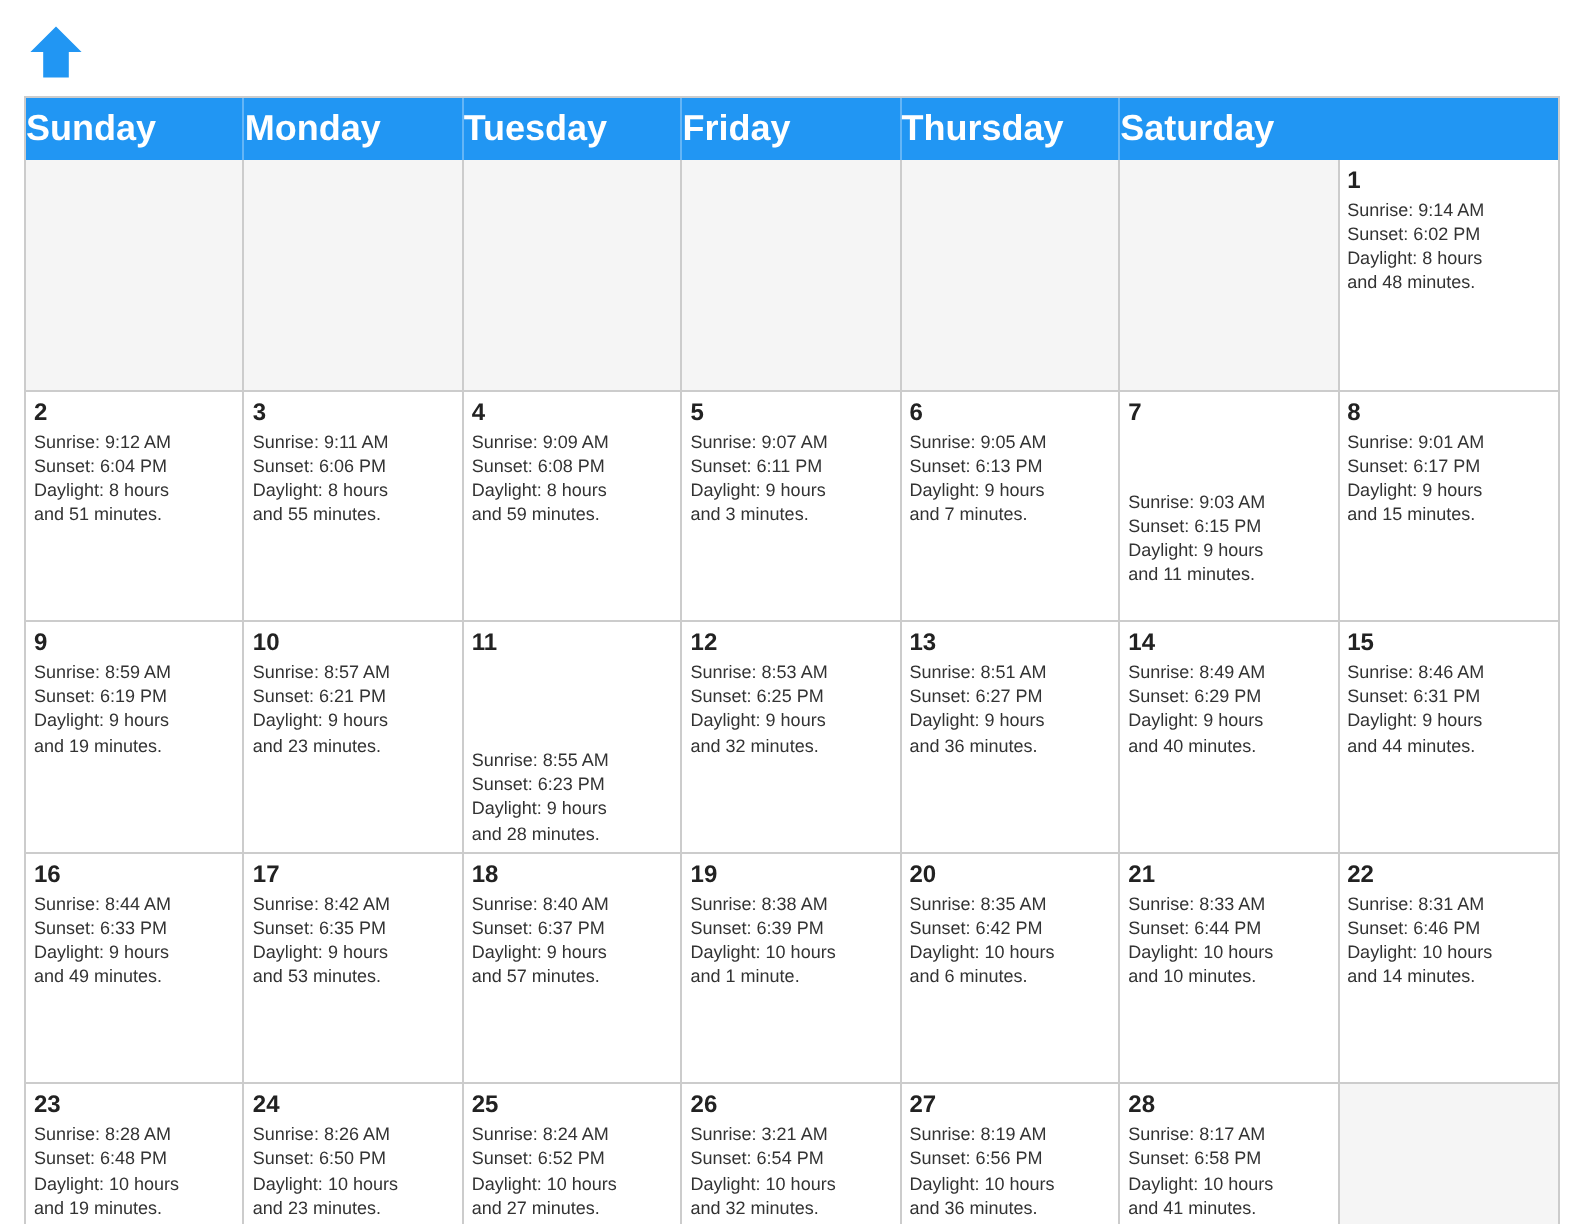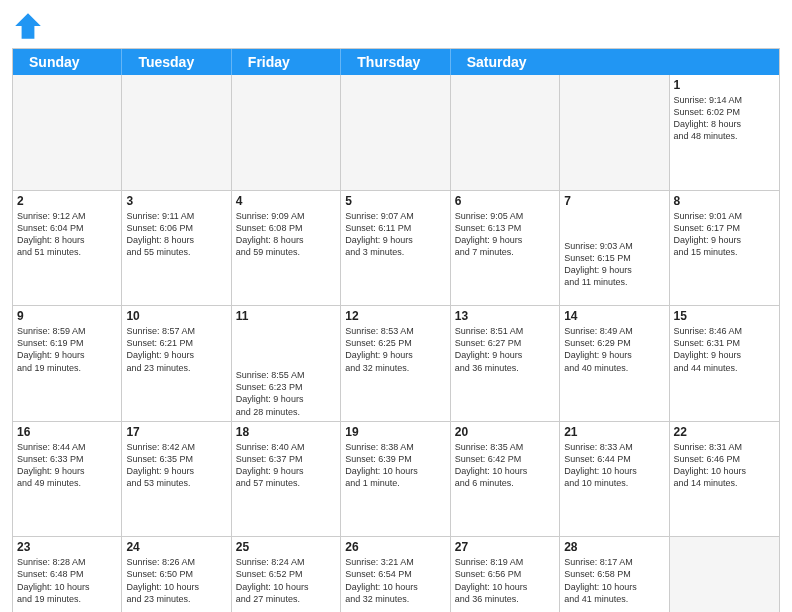--- a/index.html
+++ b/index.html
@@ -54,23 +54,23 @@
       flex-direction: column;
       border: 1px solid #ccc;
     }
     .cal-header {
       display: grid;
       grid-template-columns: repeat(7, 1fr);
       background: #2196F3;
     }
     .cal-header-cell {
       color: #fff;
-      font-size: 14px;
+      font-size: 18px;
       font-weight: bold;
-      padding: 5px 16px;
+      padding: 5px 0;
       text-align: left;
       border-right: 1px solid rgba(255,255,255,0.3);
     }
     .cal-header-cell:last-child { border-right: none; }
     .cal-body {
       flex: 1;
       display: grid;
       grid-template-rows: repeat(5, 1fr);
     }
     .cal-row {
@@ -118,20 +118,21 @@
     </div>
     <div class="title-block">
       <div class="month-year"></div>
       <div class="location"></div>
     </div>
   </div>
 
   <div class="calendar">
     <div class="cal-header">
     <div class="cal-header-cell">Sunday</div>
+        <div class="cal-header-cell">Monday</div>
         <div class="cal-header-cell">Tuesday</div>
         <div class="cal-header-cell">Friday</div>
         <div class="cal-header-cell">Thursday</div>
         <div class="cal-header-cell">Saturday</div>
       </div>
     <div class="cal-body">
     <div class="cal-row">
           <div class="cal-cell empty"></div>
           <div class="cal-cell empty"></div>
           <div class="cal-cell empty"></div>

